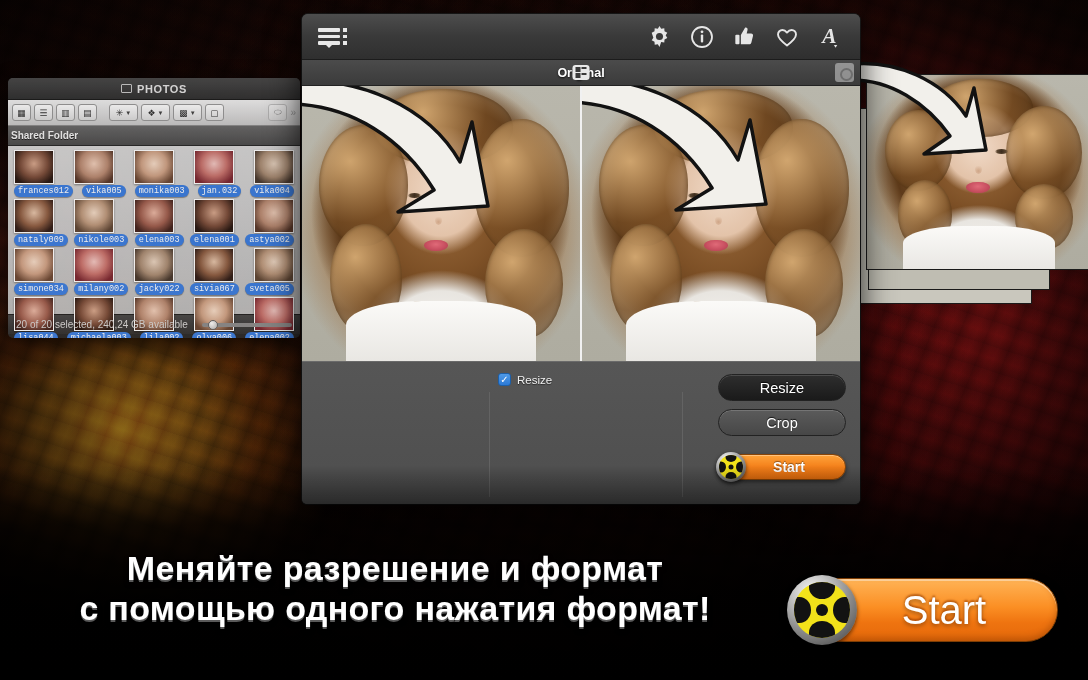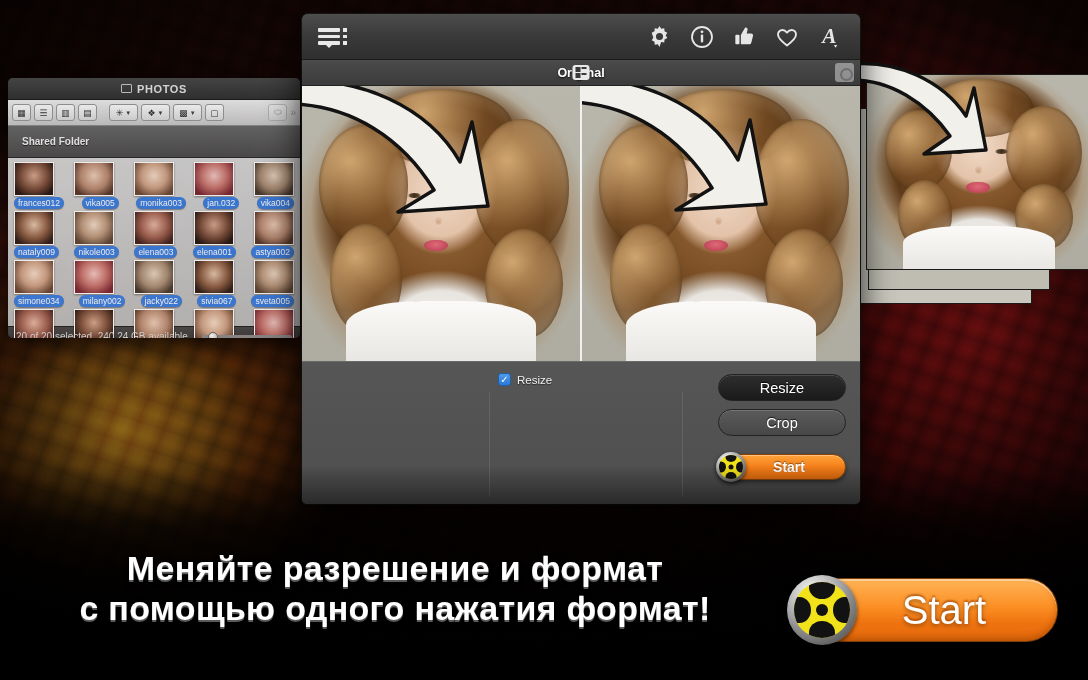--- a/index.html
+++ b/index.html
@@ -71,43 +71,43 @@
     display:flex;align-items:center;justify-content:center;
     font-size:9px; color:#333;
   }
   .tb-btn.wide{min-width:29px;}
   .tb-sep{width:6px;}
   .tb-chev{font-size:6px;margin-left:2px;color:#444;}
   .tb-spacer{flex:1;}
   .tb-ghost{color:#9b9b9b;font-size:10px;}
 
   #shared-folder-bar{
-    height:32px;
+    height:20px;
     background:linear-gradient(180deg,#6a6a6a,#4e4e4e);
-    display:flex;align-items:center;padding-left:14px;
+    display:flex;align-items:center;padding-left:3px;
     border-bottom:1px solid #2a2a2a;
     text-align:right;
   }
   #shared-folder-bar span{color:#f2f2f2;font-size:10px;font-weight:bold;text-shadow:0 1px 0 rgba(0,0,0,.6);}
 
   #thumb-grid{
     padding:4px 6px 0 6px;
     background:linear-gradient(180deg,#d6d6d6,#bdbdbd);
     height:168px;
   }
   .thumb-row{ margin-bottom:1px; }
   .thumb-imgs{ display:flex; justify-content:space-between; }
   .thumb{
     width:40px;height:34px;
     background:#fff; border:1px solid #fff;
     box-shadow:0 1px 2px rgba(0,0,0,.4);
     overflow:hidden;
   }
   .thumb .face{ width:100%; height:100%; }
-  .thumb-labels{ display:flex; justify-content:space-between; margin:1px 0 2px 0;}
+  .thumb-labels{ display:flex; justify-content:space-between; margin:1px 0 2px 0;font-family:Liberation Mono, monospace;}
   .thumb-label{
     background:#3d7fe0; color:#fff; font-size:8.5px;
     border-radius:7px; padding:1px 4px; white-space:nowrap;
     box-shadow:0 1px 1px rgba(0,0,0,.35);
   }
   #photos-status{
     height:20px;
     background:linear-gradient(180deg,#4a4a4a,#343434);
     display:flex;align-items:center;justify-content:space-between;
     padding:0 8px; border-top:1px solid #242424;

